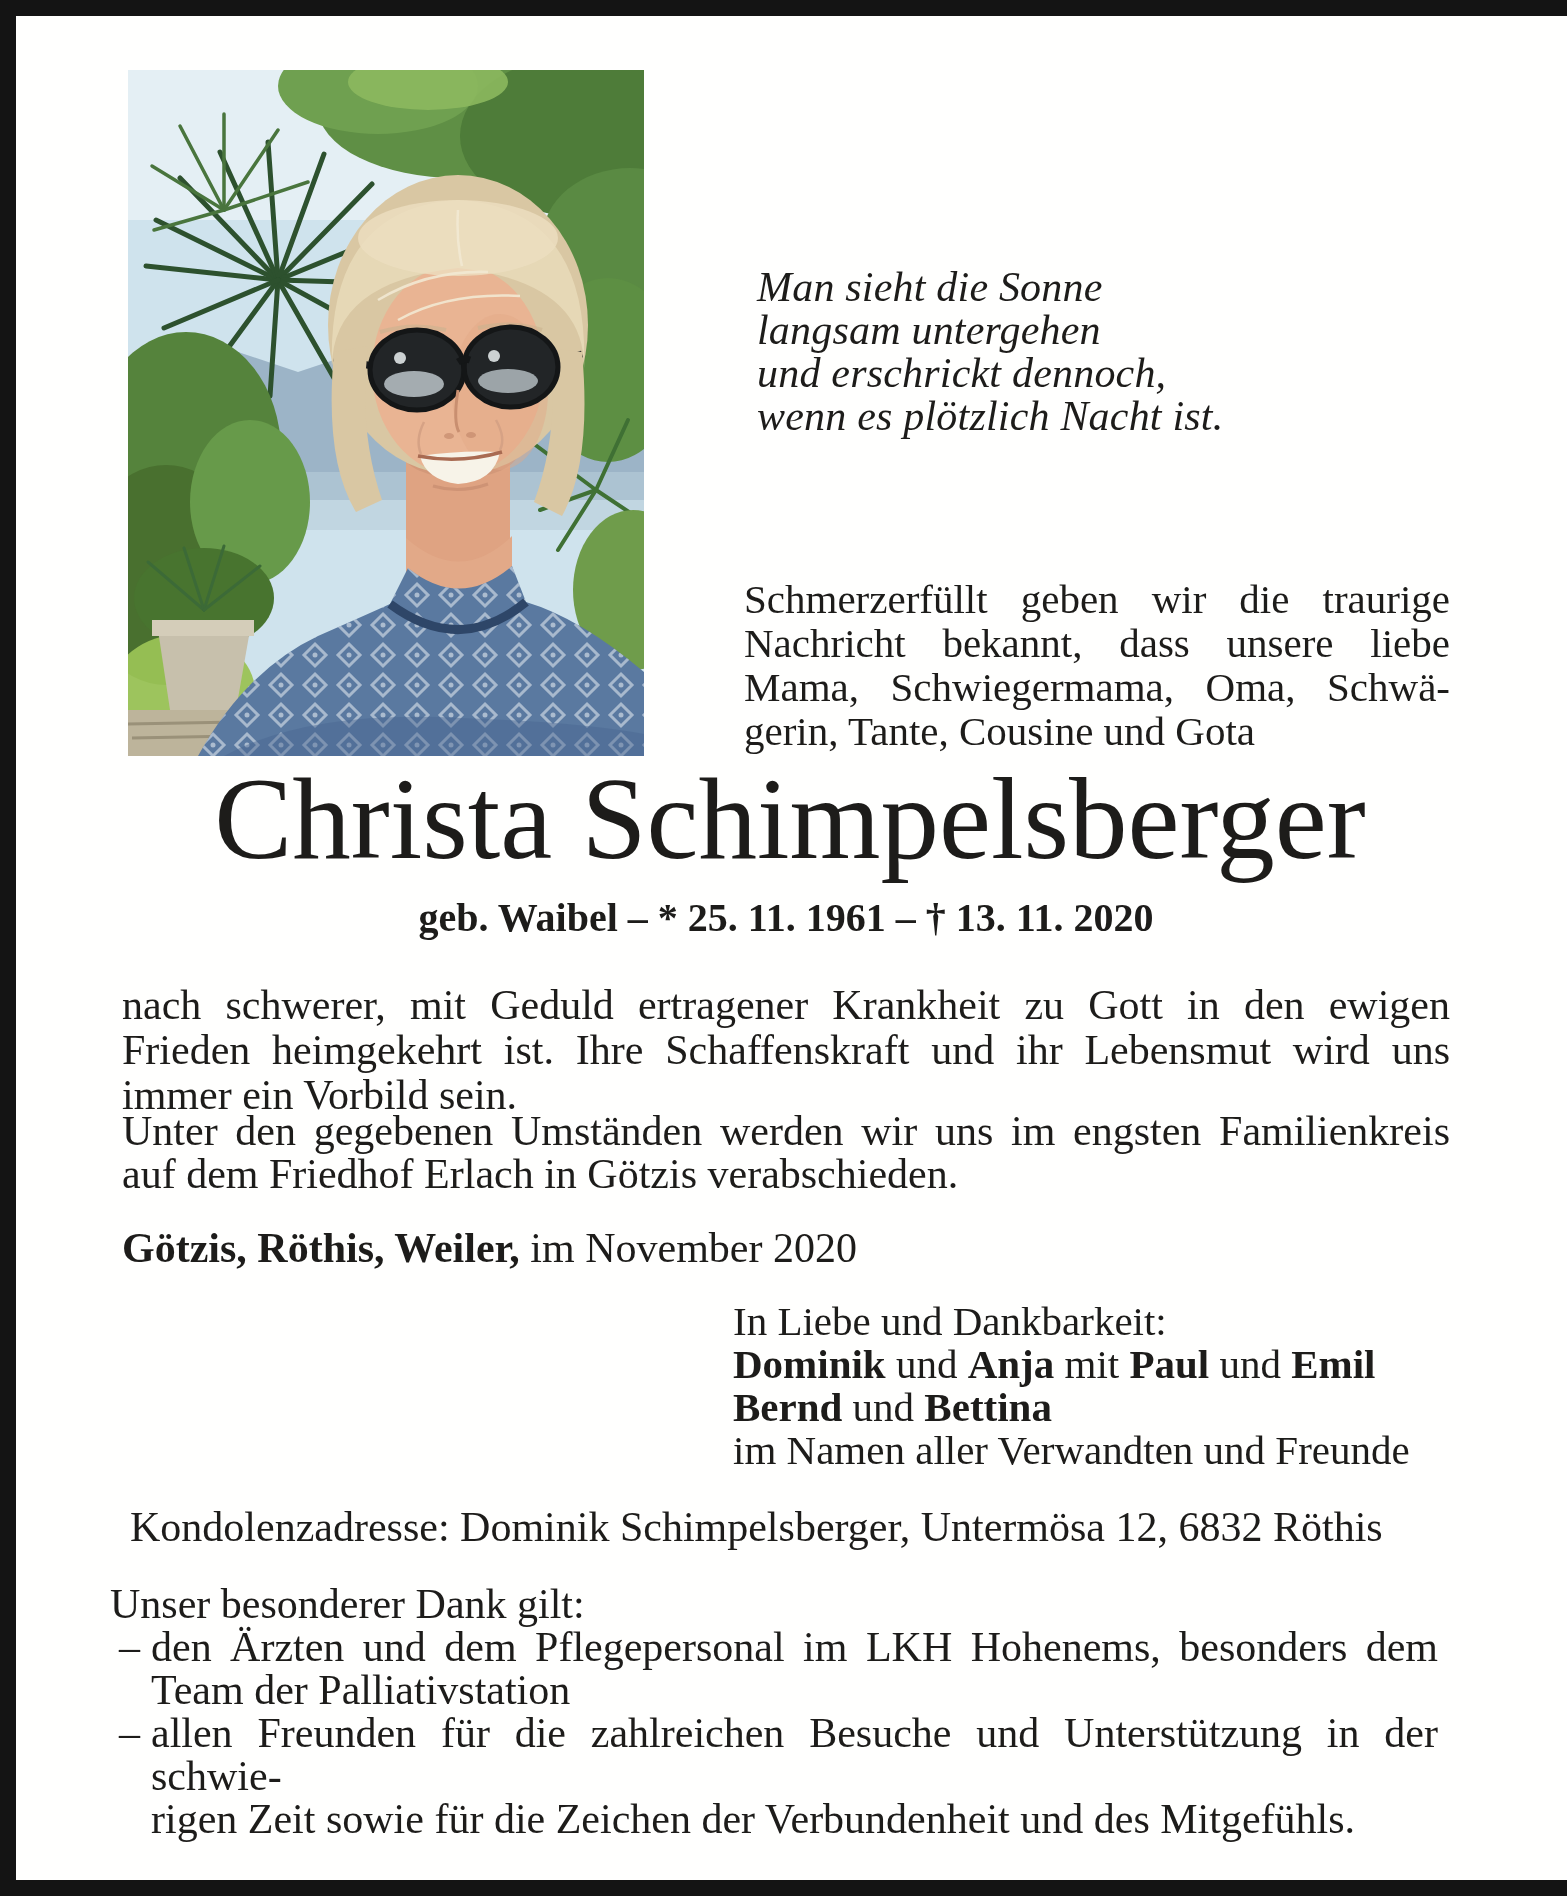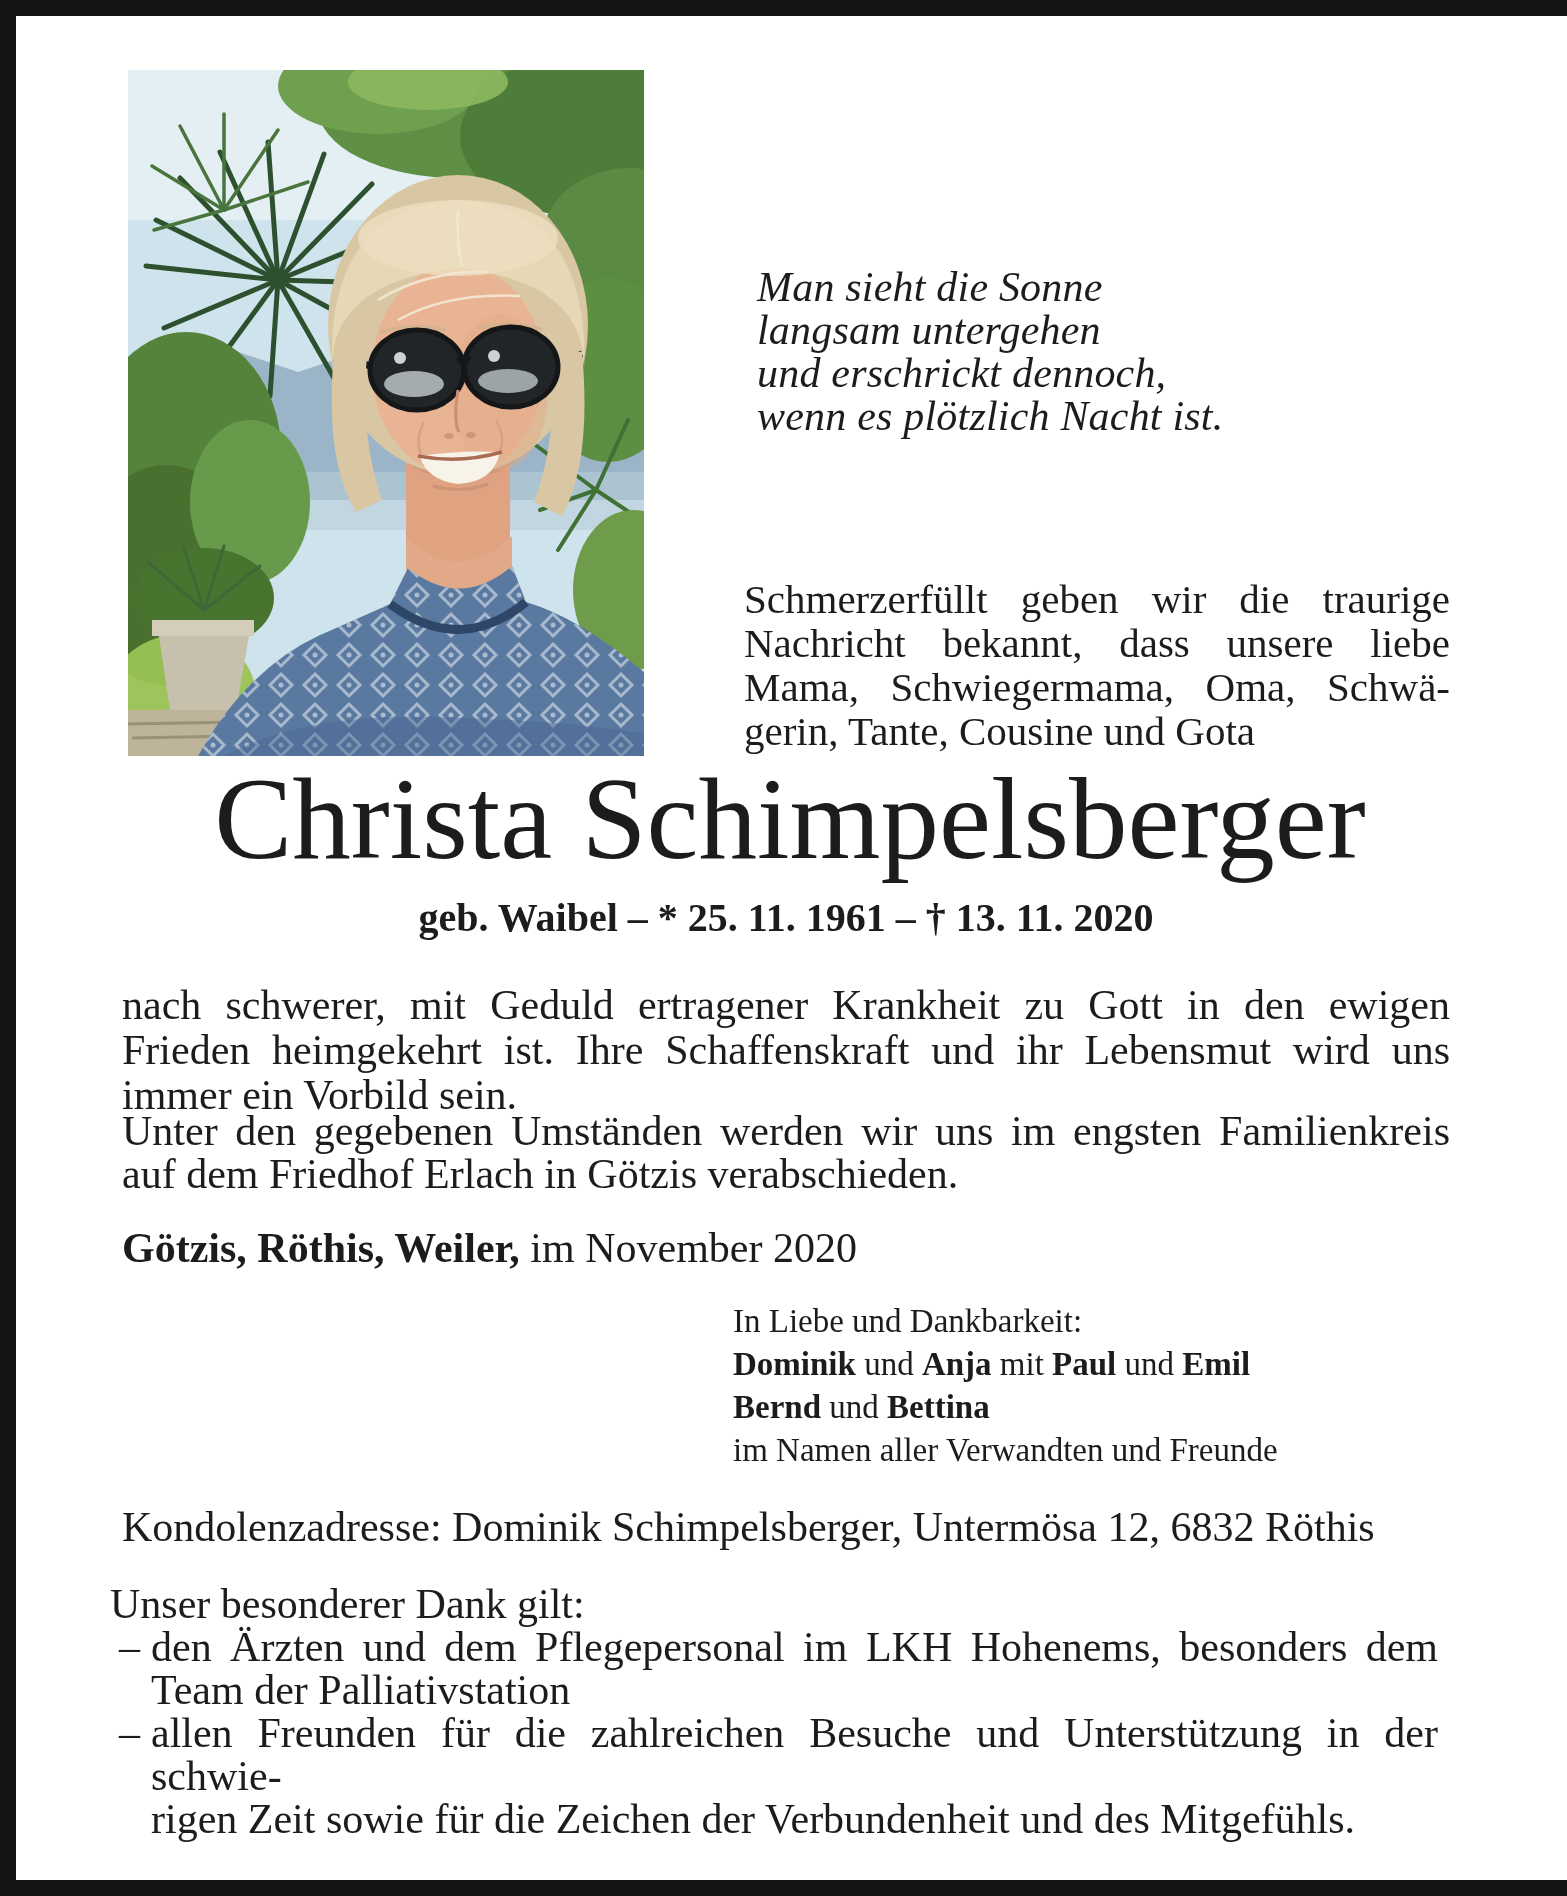--- a/index.html
+++ b/index.html
@@ -12,22 +12,22 @@
   .announce{position:absolute;left:744px;top:577px;width:706px;font-size:41px;line-height:44px;}
   .just{text-align:justify;text-align-last:justify;text-justify:inter-word;}
   .name{position:absolute;left:122px;top:754px;width:1328px;margin:4px;text-align:center;
         font-size:117px;line-height:122px;font-weight:400;white-space:nowrap;}
   .vitals{position:absolute;left:122px;top:896px;width:1328px;text-align:center;
         font-weight:700;font-size:40px;line-height:44px;}
   .para{position:absolute;left:122px;width:1328px;font-size:42px;line-height:45px;}
   .p1{top:983px;}
   .p2{top:1110px;line-height:43px;}
   .dateline{position:absolute;left:122px;top:1226px;font-size:42px;line-height:45px;}
-  .closing{position:absolute;left:733px;top:1300px;font-size:33px;line-height:43px;}
-  .condolence{position:absolute;left:122px;top:1505px;font-size:42px;line-height:45px;}
+  .closing{position:absolute;left:733px;top:1300px;font-size:41px;line-height:43px;}
+  .condolence{position:absolute;left:130px;top:1505px;font-size:42px;line-height:45px;}
   .thanks{position:absolute;left:110px;top:1583px;width:1328px;font-size:42px;line-height:43px;}
   .bullet{position:relative;padding-left:41px;}
   .bullet .dash{position:absolute;left:9px;top:0;}
   .cont{padding-left:41px;}
   b{font-weight:700;}
 </style>
 </head>
 <body>
 
 <div class="page">

